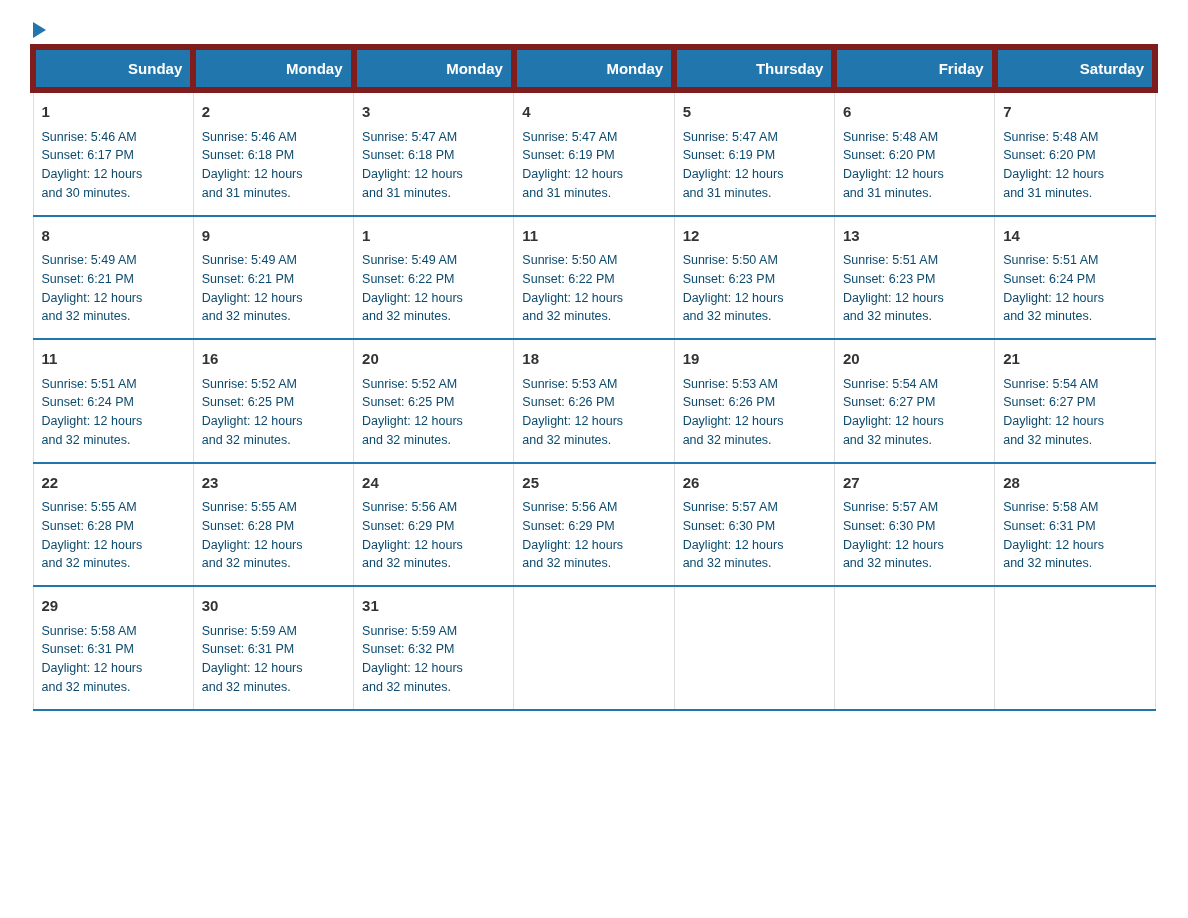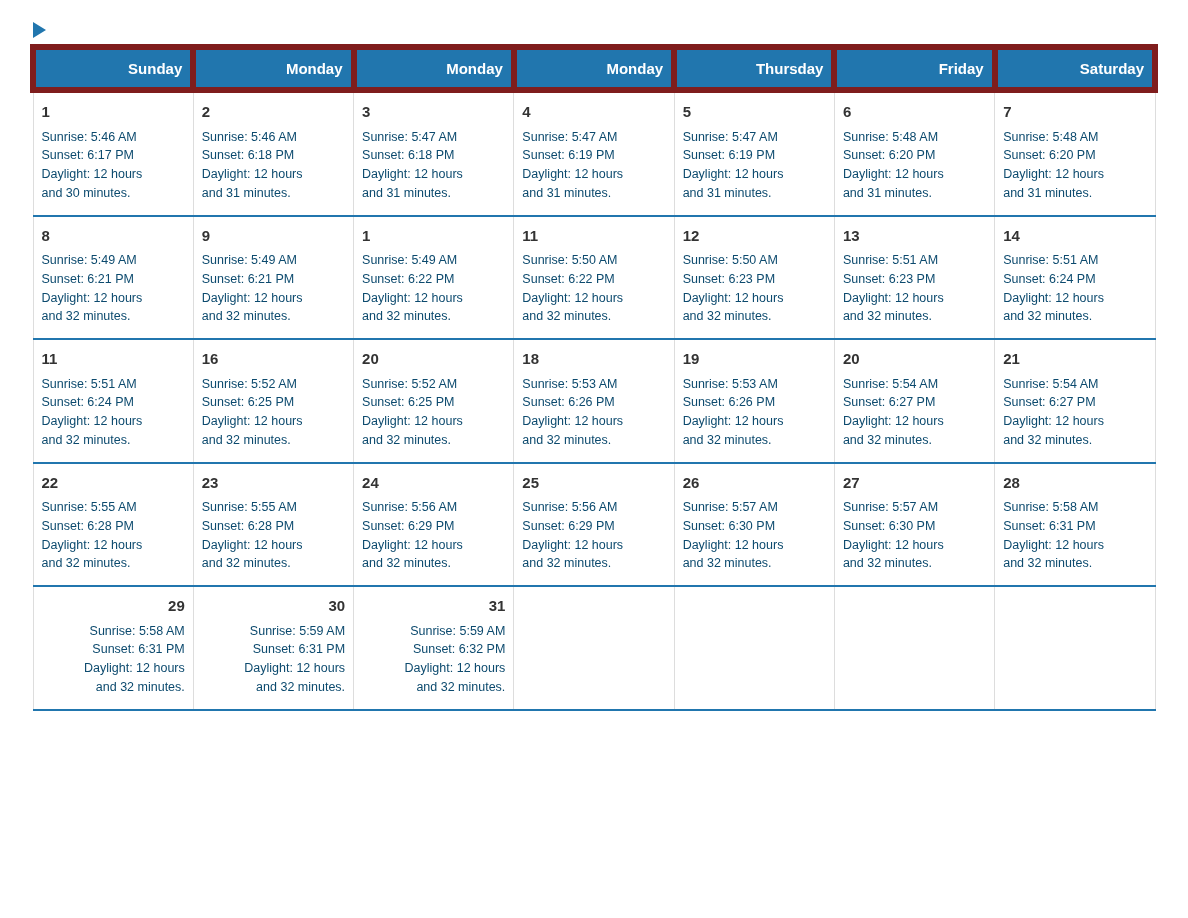--- a/index.html
+++ b/index.html
@@ -72,21 +72,20 @@
       font-weight: bold;
       display: block;
       margin-bottom: 4px;
     }
     .day-info {
       font-size: 12.5px;
       color: #0c4a6e;
     }
     tbody tr:last-child {
       border-bottom: 2px solid #2176ae;
-      text-align: right;
     }
   </style>
 </head>
 <body>
 
 <div class="header">
   <div class="logo">
     <div style="display:flex; flex-direction:column; align-items:flex-start;">
       <div style="display:flex; align-items:center;">
         <span class="logo-text"></span>

